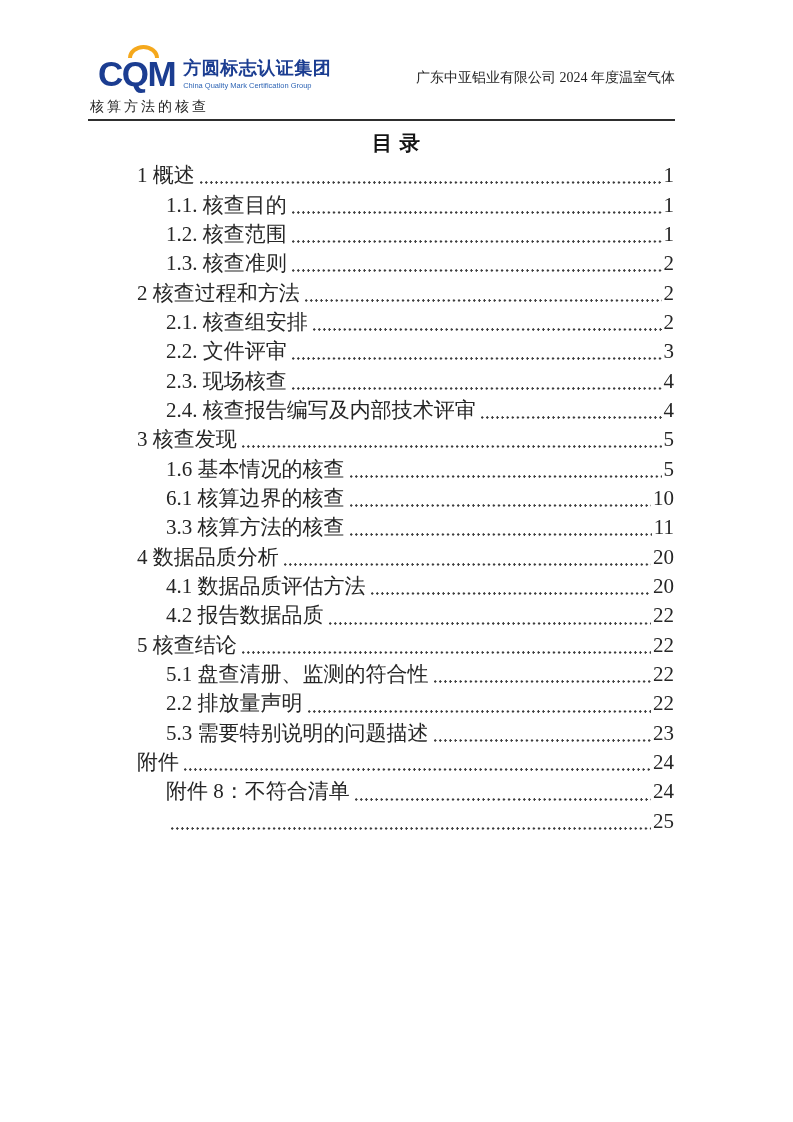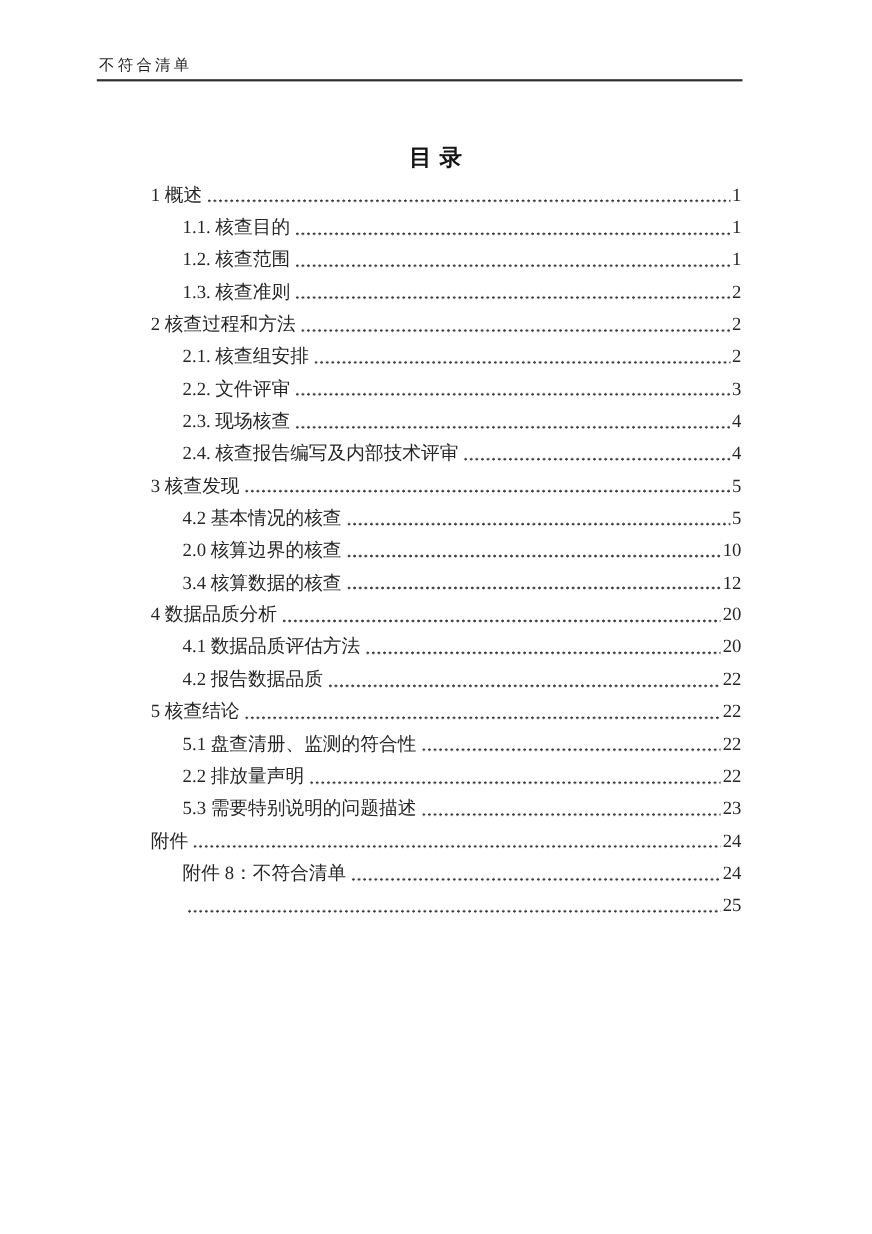--- a/index.html
+++ b/index.html
@@ -97,21 +97,21 @@
     position: absolute;
     left: 88px; top: 161px;
     width: 586px;
   }
   .toc-row {
     display: flex;
     align-items: flex-end;
     height: 29.35px;
     box-sizing: border-box;
     padding-bottom: 3px;
-    font-size: 17px;
+    font-size: 21px;
     line-height: 1.1;
     color: #262626;
   }
   .toc-row.level-1 { padding-left: 49px; }
   .toc-row.level-2 { padding-left: 78px; }
   .toc-label { white-space: nowrap; }
   .toc-leader {
     flex: 1;
     height: 3px;
     margin: 0 2px 3px 5px;
@@ -119,21 +119,34 @@
     background-size: 5.1px 3px;
     background-repeat: repeat-x;
     background-position: left bottom;
   }
   .toc-page { white-space: nowrap; }
 </style>
 </head>
 <body>
 
 <div class="page-header">
-  <div class="doc-title-line2">不符合清单</div>
+  <div class="header-top">
+    <div class="logo">
+      <div class="logo-mark">
+        <span class="logo-arc"></span>
+        <span>CQM</span>
+      </div>
+      <div class="logo-names">
+        <div class="logo-cn">方圆标志认证集团</div>
+        <div class="logo-en">China Quality Mark Certification Group</div>
+      </div>
+    </div>
+    <div class="doc-title-line1">广东中亚铝业有限公司 2024 年度温室气体</div>
+  </div>
+  <div class="doc-title-line2">核算方法的核查</div>
 </div>
 
 <div class="toc-title">目  录</div>
 
 <div class="toc">
     <div class="toc-row level-1">
     <span class="toc-label">1 概述</span>
     <span class="toc-leader"></span>
     <span class="toc-page">1</span>
   </div>
@@ -176,33 +189,33 @@
     <span class="toc-label">2.4. 核查报告编写及内部技术评审</span>
     <span class="toc-leader"></span>
     <span class="toc-page">4</span>
   </div>
     <div class="toc-row level-1">
     <span class="toc-label">3 核查发现</span>
     <span class="toc-leader"></span>
     <span class="toc-page">5</span>
   </div>
     <div class="toc-row level-2">
-    <span class="toc-label">4.2 基本情况的核查</span>
+    <span class="toc-label">1.6 基本情况的核查</span>
     <span class="toc-leader"></span>
     <span class="toc-page">5</span>
   </div>
     <div class="toc-row level-2">
-    <span class="toc-label">2.0 核算边界的核查</span>
+    <span class="toc-label">6.1 核算边界的核查</span>
     <span class="toc-leader"></span>
     <span class="toc-page">10</span>
   </div>
     <div class="toc-row level-2">
-    <span class="toc-label">3.4 核算数据的核查</span>
-    <span class="toc-leader"></span>
-    <span class="toc-page">12</span>
+    <span class="toc-label">3.3 核算方法的核查</span>
+    <span class="toc-leader"></span>
+    <span class="toc-page">11</span>
   </div>
     <div class="toc-row level-1">
     <span class="toc-label">4 数据品质分析</span>
     <span class="toc-leader"></span>
     <span class="toc-page">20</span>
   </div>
     <div class="toc-row level-2">
     <span class="toc-label">4.1 数据品质评估方法</span>
     <span class="toc-leader"></span>
     <span class="toc-page">20</span>

